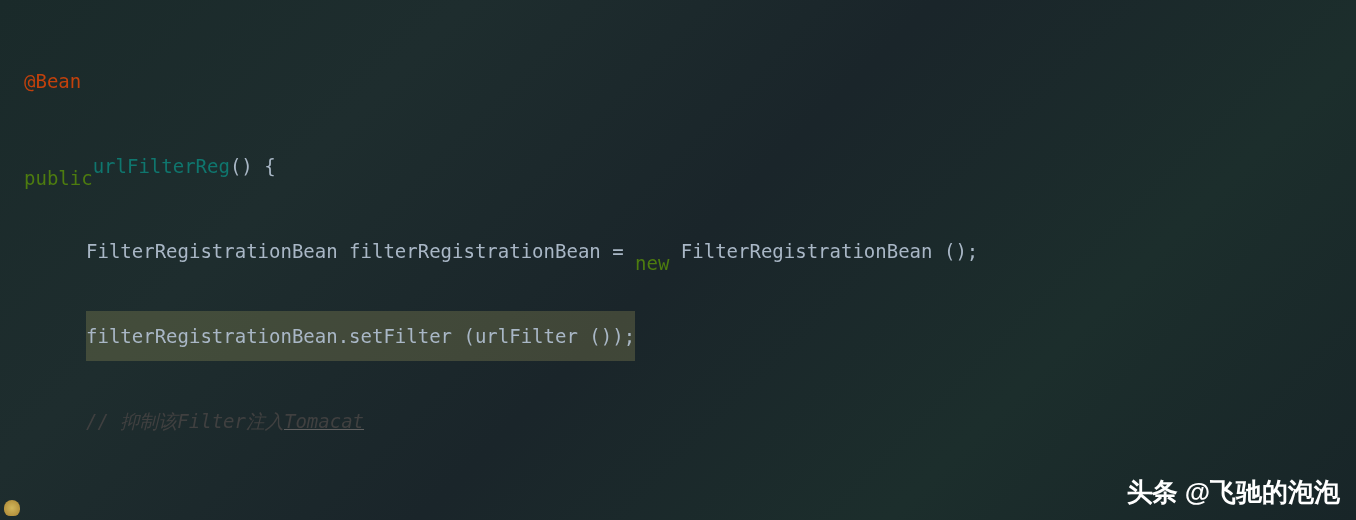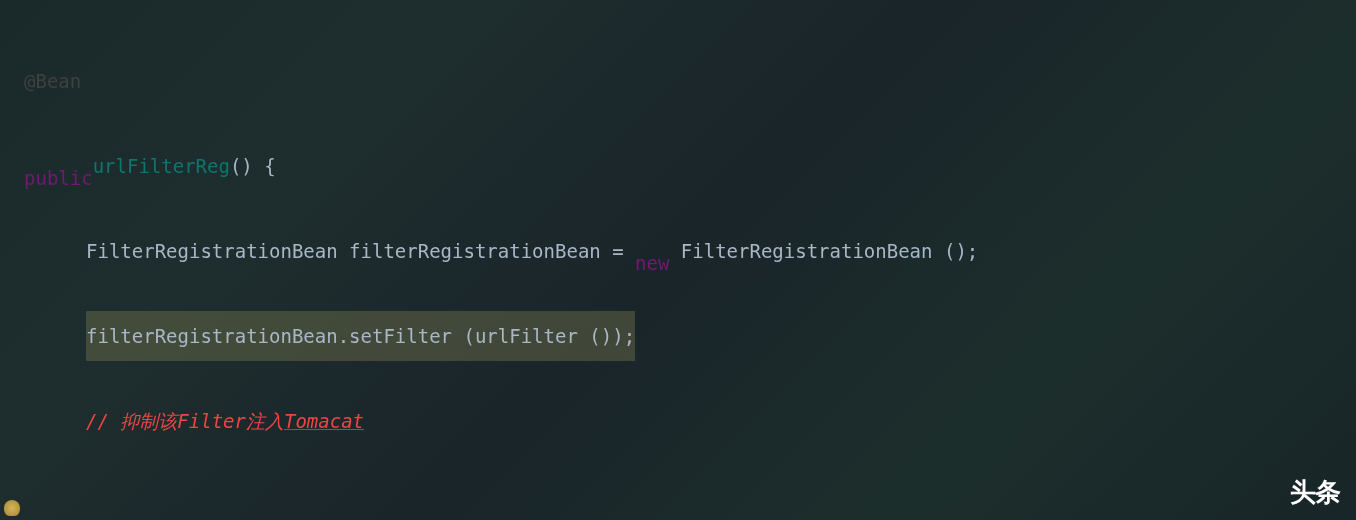--- a/index.html
+++ b/index.html
@@ -21,25 +21,25 @@
     .editor {
       padding: 10px 0 0 24px;
       white-space: pre;
     }
     .line {
       height: 28px;
       display: flex;
       align-items: center;
     }
     .indent-1 { padding-left: 62px; text-align: right; }
-    .annotation { color: #404040; }
-    .keyword { color: #701a75; margin-top: 24px; }
+    .annotation { color: #c2410c; }
+    .keyword { color: #4d7c0f; margin-top: 24px; }
     .method-decl { color: #0f766e; }
     .default { color: #a9b7c6; }
-    .comment { color: #ef4444; font-style: italic; }
+    .comment { color: #404040; font-style: italic; }
     .comment-underline { text-decoration: underline; text-decoration-color: #606060; }
     .hl {
       background: rgba(180, 170, 100, 0.25);
       padding: 11px 0;
     }
     .watermark {
       position: absolute;
       bottom: 8px;
       right: 16px;
       color: #ffffff;
@@ -85,13 +85,14 @@
   
   
   
   
 </div>
 
 <div class="bulb"></div>
 
 <div class="watermark">
   <span class="watermark-prefix">头条</span>
+  <span>@飞驰的泡泡</span>
 </div>
 
 </body></html>

